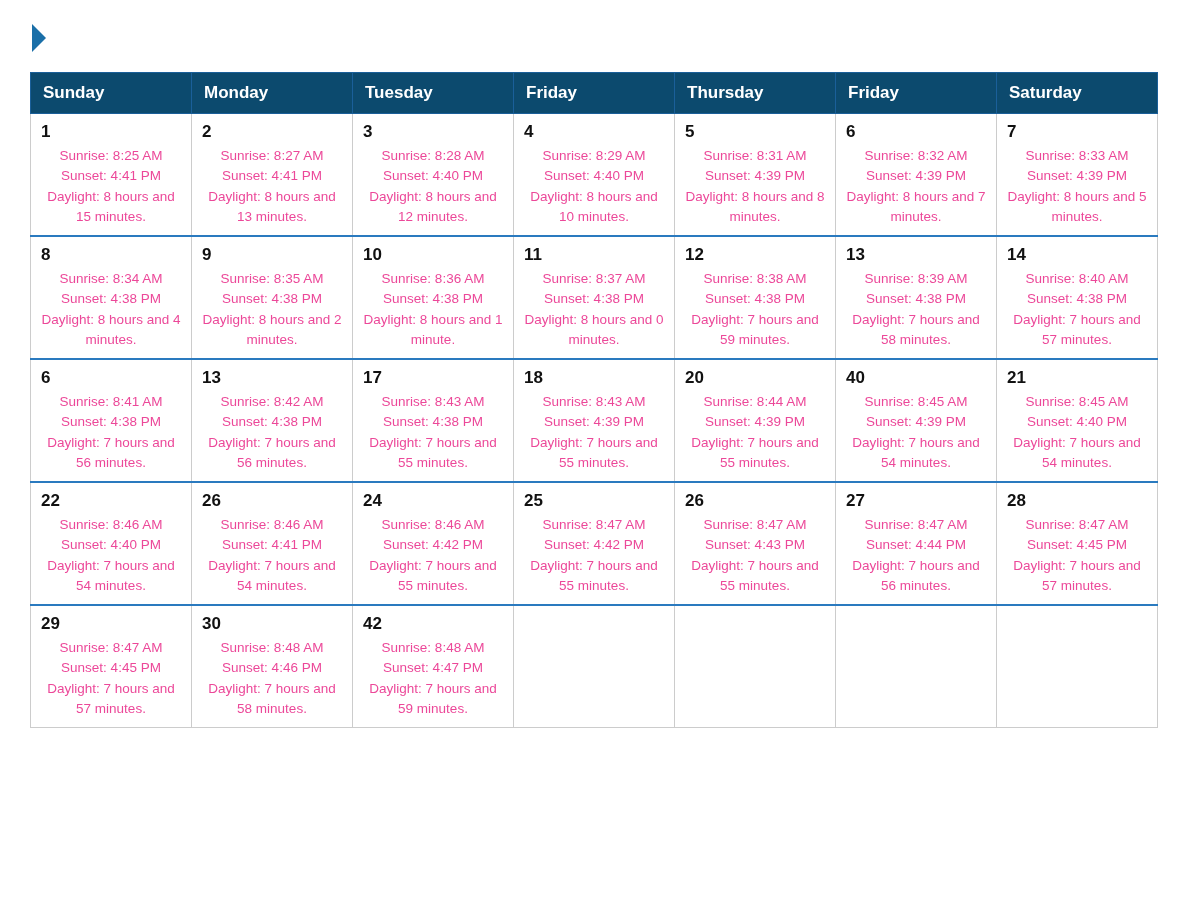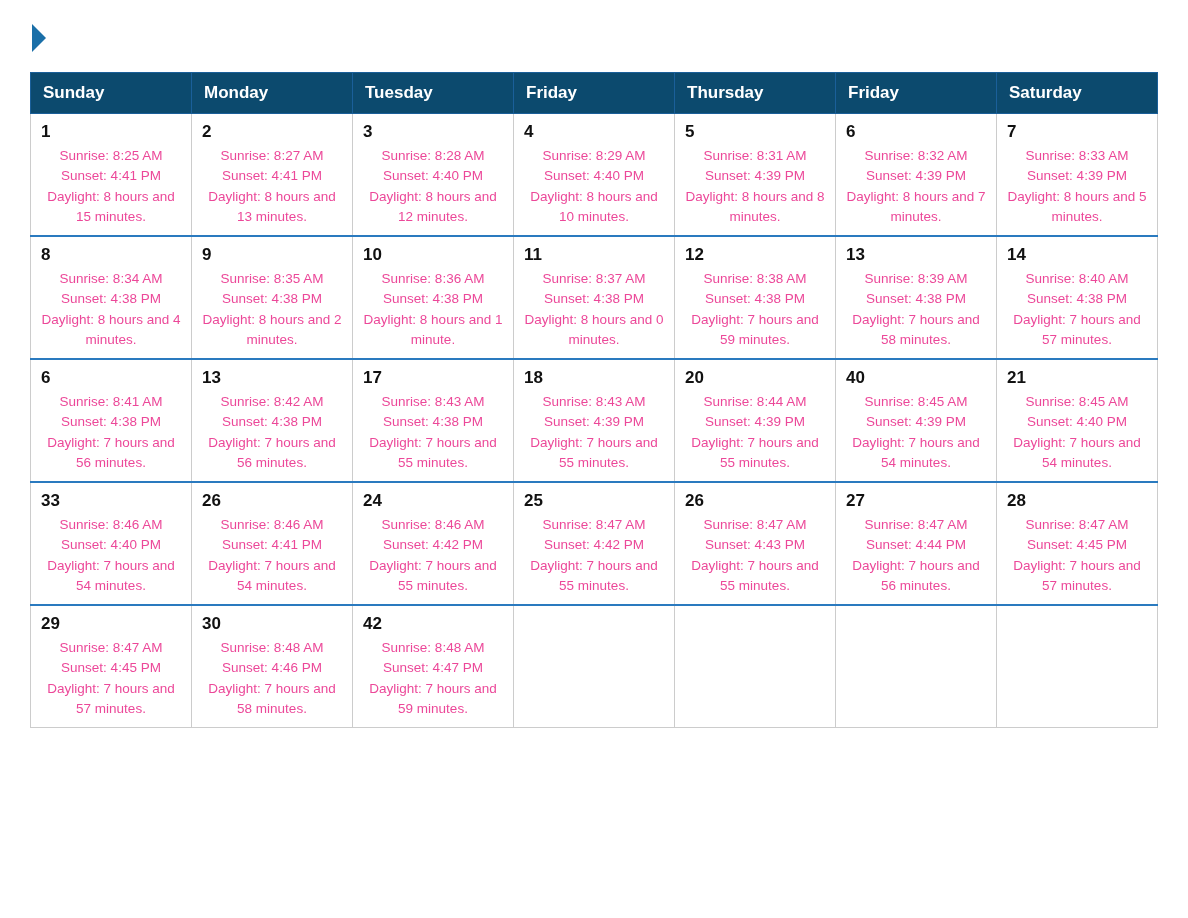--- a/index.html
+++ b/index.html
@@ -299,21 +299,21 @@
         <span class="day-num">21</span>
         <div class="day-info">
           Sunrise: 8:45 AM<br>
           Sunset: 4:40 PM<br>
           Daylight: 7 hours and 54 minutes.
         </div>
       </td>
       </tr>
       <tr>
         <td>
-        <span class="day-num">33</span>
+        <span class="day-num">22</span>
         <div class="day-info">
           Sunrise: 8:46 AM<br>
           Sunset: 4:40 PM<br>
           Daylight: 7 hours and 54 minutes.
         </div>
       </td>
         <td>
         <span class="day-num">26</span>
         <div class="day-info">
           Sunrise: 8:46 AM<br>

